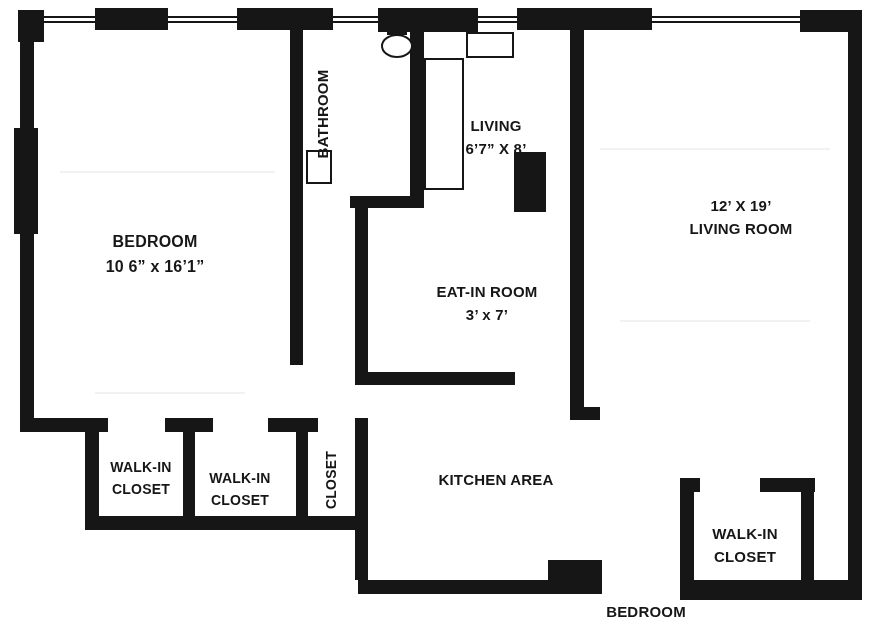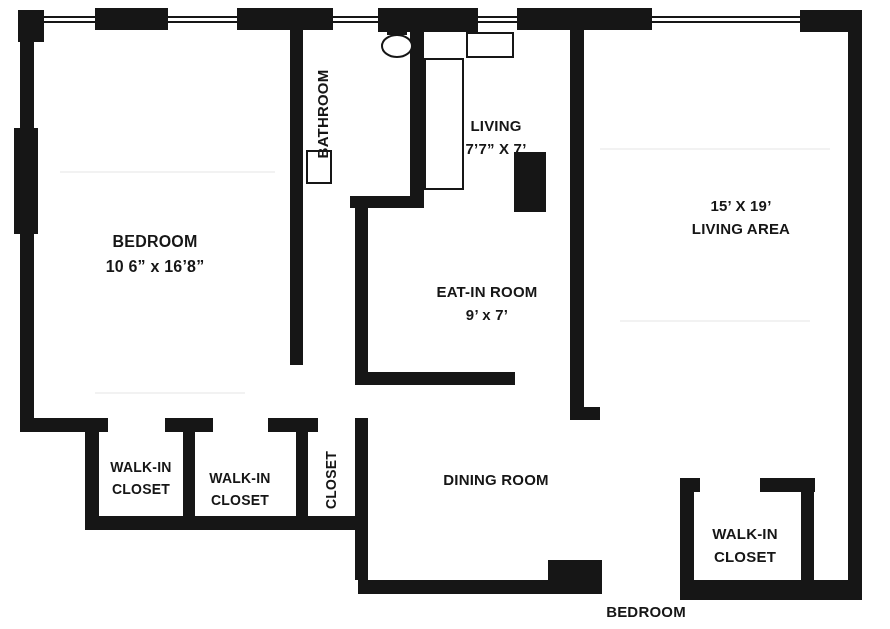--- a/index.html
+++ b/index.html
@@ -86,52 +86,52 @@
 
   <div class="streak" style="left:60px;top:171px;width:215px;height:2px"></div>
   <div class="streak" style="left:600px;top:148px;width:230px;height:2px"></div>
   <div class="streak" style="left:620px;top:320px;width:190px;height:2px"></div>
   <div class="streak" style="left:95px;top:392px;width:150px;height:2px"></div>
 
   <div class="lbl vert f15" style="left:322px;top:114px">BATHROOM</div>
 
   <div class="lbl f15" style="left:496px;top:137px">
     <div>LIVING</div>
-    <div>7’7” X 7’</div>
+    <div>6’7” X 8’</div>
   </div>
 
   <div class="lbl f16" style="left:155px;top:254px">
     <div>BEDROOM</div>
-    <div>10 6” x 16’8”</div>
+    <div>10 6” x 16’1”</div>
   </div>
 
   <div class="lbl f15" style="left:741px;top:217px">
-    <div>15’ X 19’</div>
-    <div>LIVING AREA</div>
+    <div>12’ X 19’</div>
+    <div>LIVING ROOM</div>
   </div>
 
   <div class="lbl f15" style="left:487px;top:303px">
     <div>EAT-IN ROOM</div>
-    <div>9’ x 7’</div>
+    <div>3’ x 7’</div>
   </div>
 
   <div class="lbl f14" style="left:141px;top:478px">
     <div>WALK-IN</div>
     <div>CLOSET</div>
   </div>
 
   <div class="lbl f14" style="left:240px;top:489px">
     <div>WALK-IN</div>
     <div>CLOSET</div>
   </div>
 
   <div class="lbl vert f14" style="left:331px;top:480px">CLOSET</div>
 
   <div class="lbl f15" style="left:496px;top:479px">
-    <div>DINING ROOM</div>
+    <div>KITCHEN AREA</div>
   </div>
 
   <div class="lbl f15" style="left:745px;top:545px">
     <div>WALK-IN</div>
     <div>CLOSET</div>
   </div>
 
   <div class="lbl f15" style="left:646px;top:611px">BEDROOM</div>
 
 </div>

